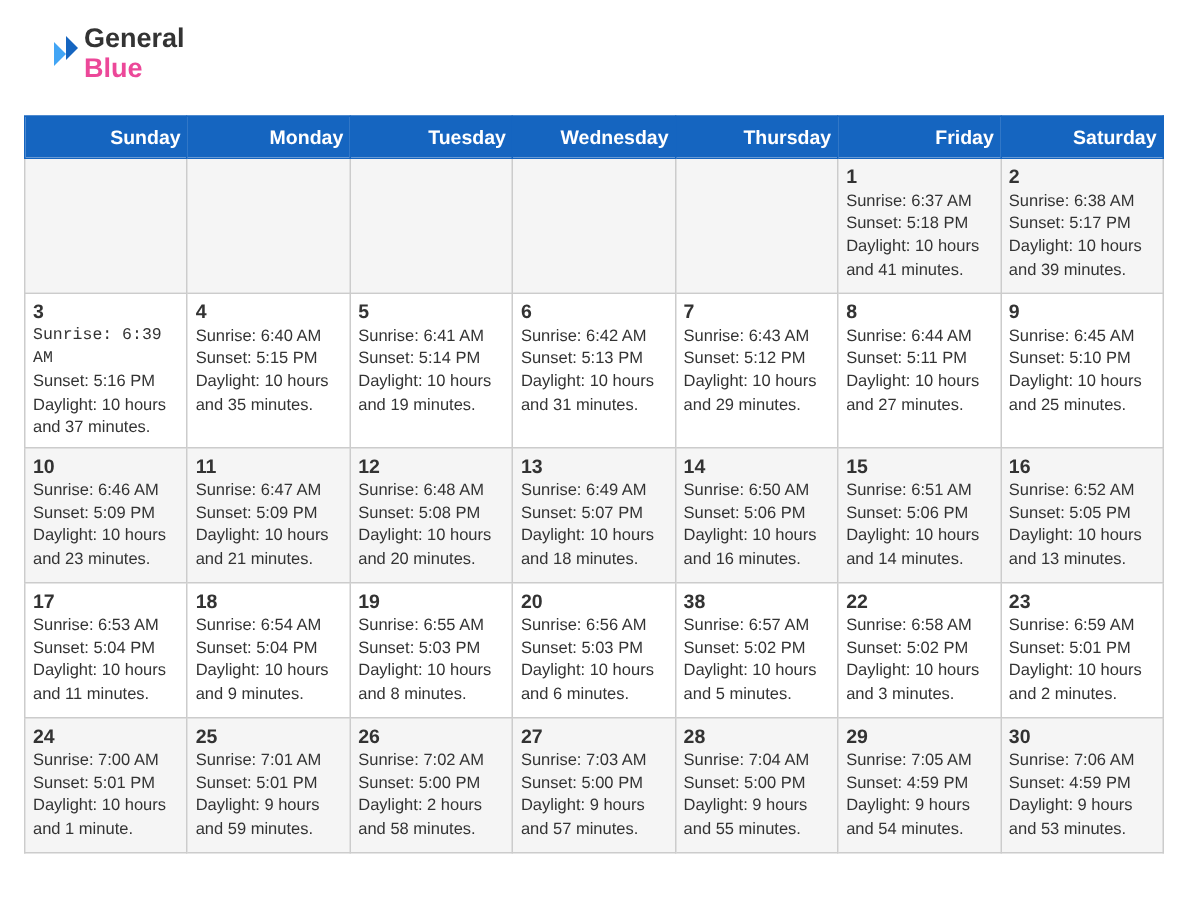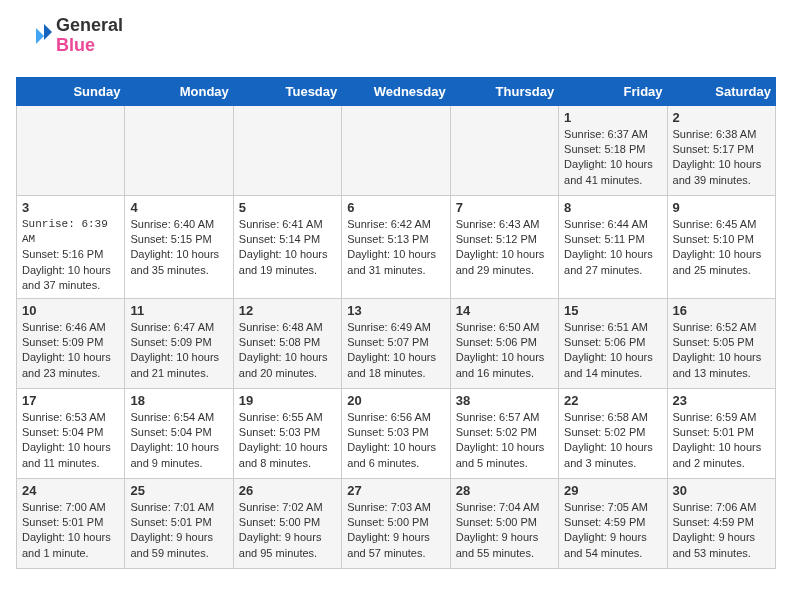--- a/index.html
+++ b/index.html
@@ -269,21 +269,21 @@
         <td>
           <span class="day-num">25</span>
           <span style="display: block; line-height: 1.4;">Sunrise: 7:01 AM</span>
           <span style="display: block; line-height: 1.4;">Sunset: 5:01 PM</span>
           <span style="display: block; line-height: 1.4;">Daylight: 9 hours and 59 minutes.</span>
         </td>
         <td>
           <span class="day-num">26</span>
           <span style="display: block; line-height: 1.4;">Sunrise: 7:02 AM</span>
           <span style="display: block; line-height: 1.4;">Sunset: 5:00 PM</span>
-          <span style="display: block; line-height: 1.4;">Daylight: 9 hours and 95 minutes.</span>
+          <span style="display: block; line-height: 1.4;">Daylight: 2 hours and 58 minutes.</span>
         </td>
         <td>
           <span class="day-num">27</span>
           <span style="display: block; line-height: 1.4;">Sunrise: 7:03 AM</span>
           <span style="display: block; line-height: 1.4;">Sunset: 5:00 PM</span>
           <span style="display: block; line-height: 1.4;">Daylight: 9 hours and 57 minutes.</span>
         </td>
         <td>
           <span class="day-num">28</span>
           <span style="display: block; line-height: 1.4;">Sunrise: 7:04 AM</span>

